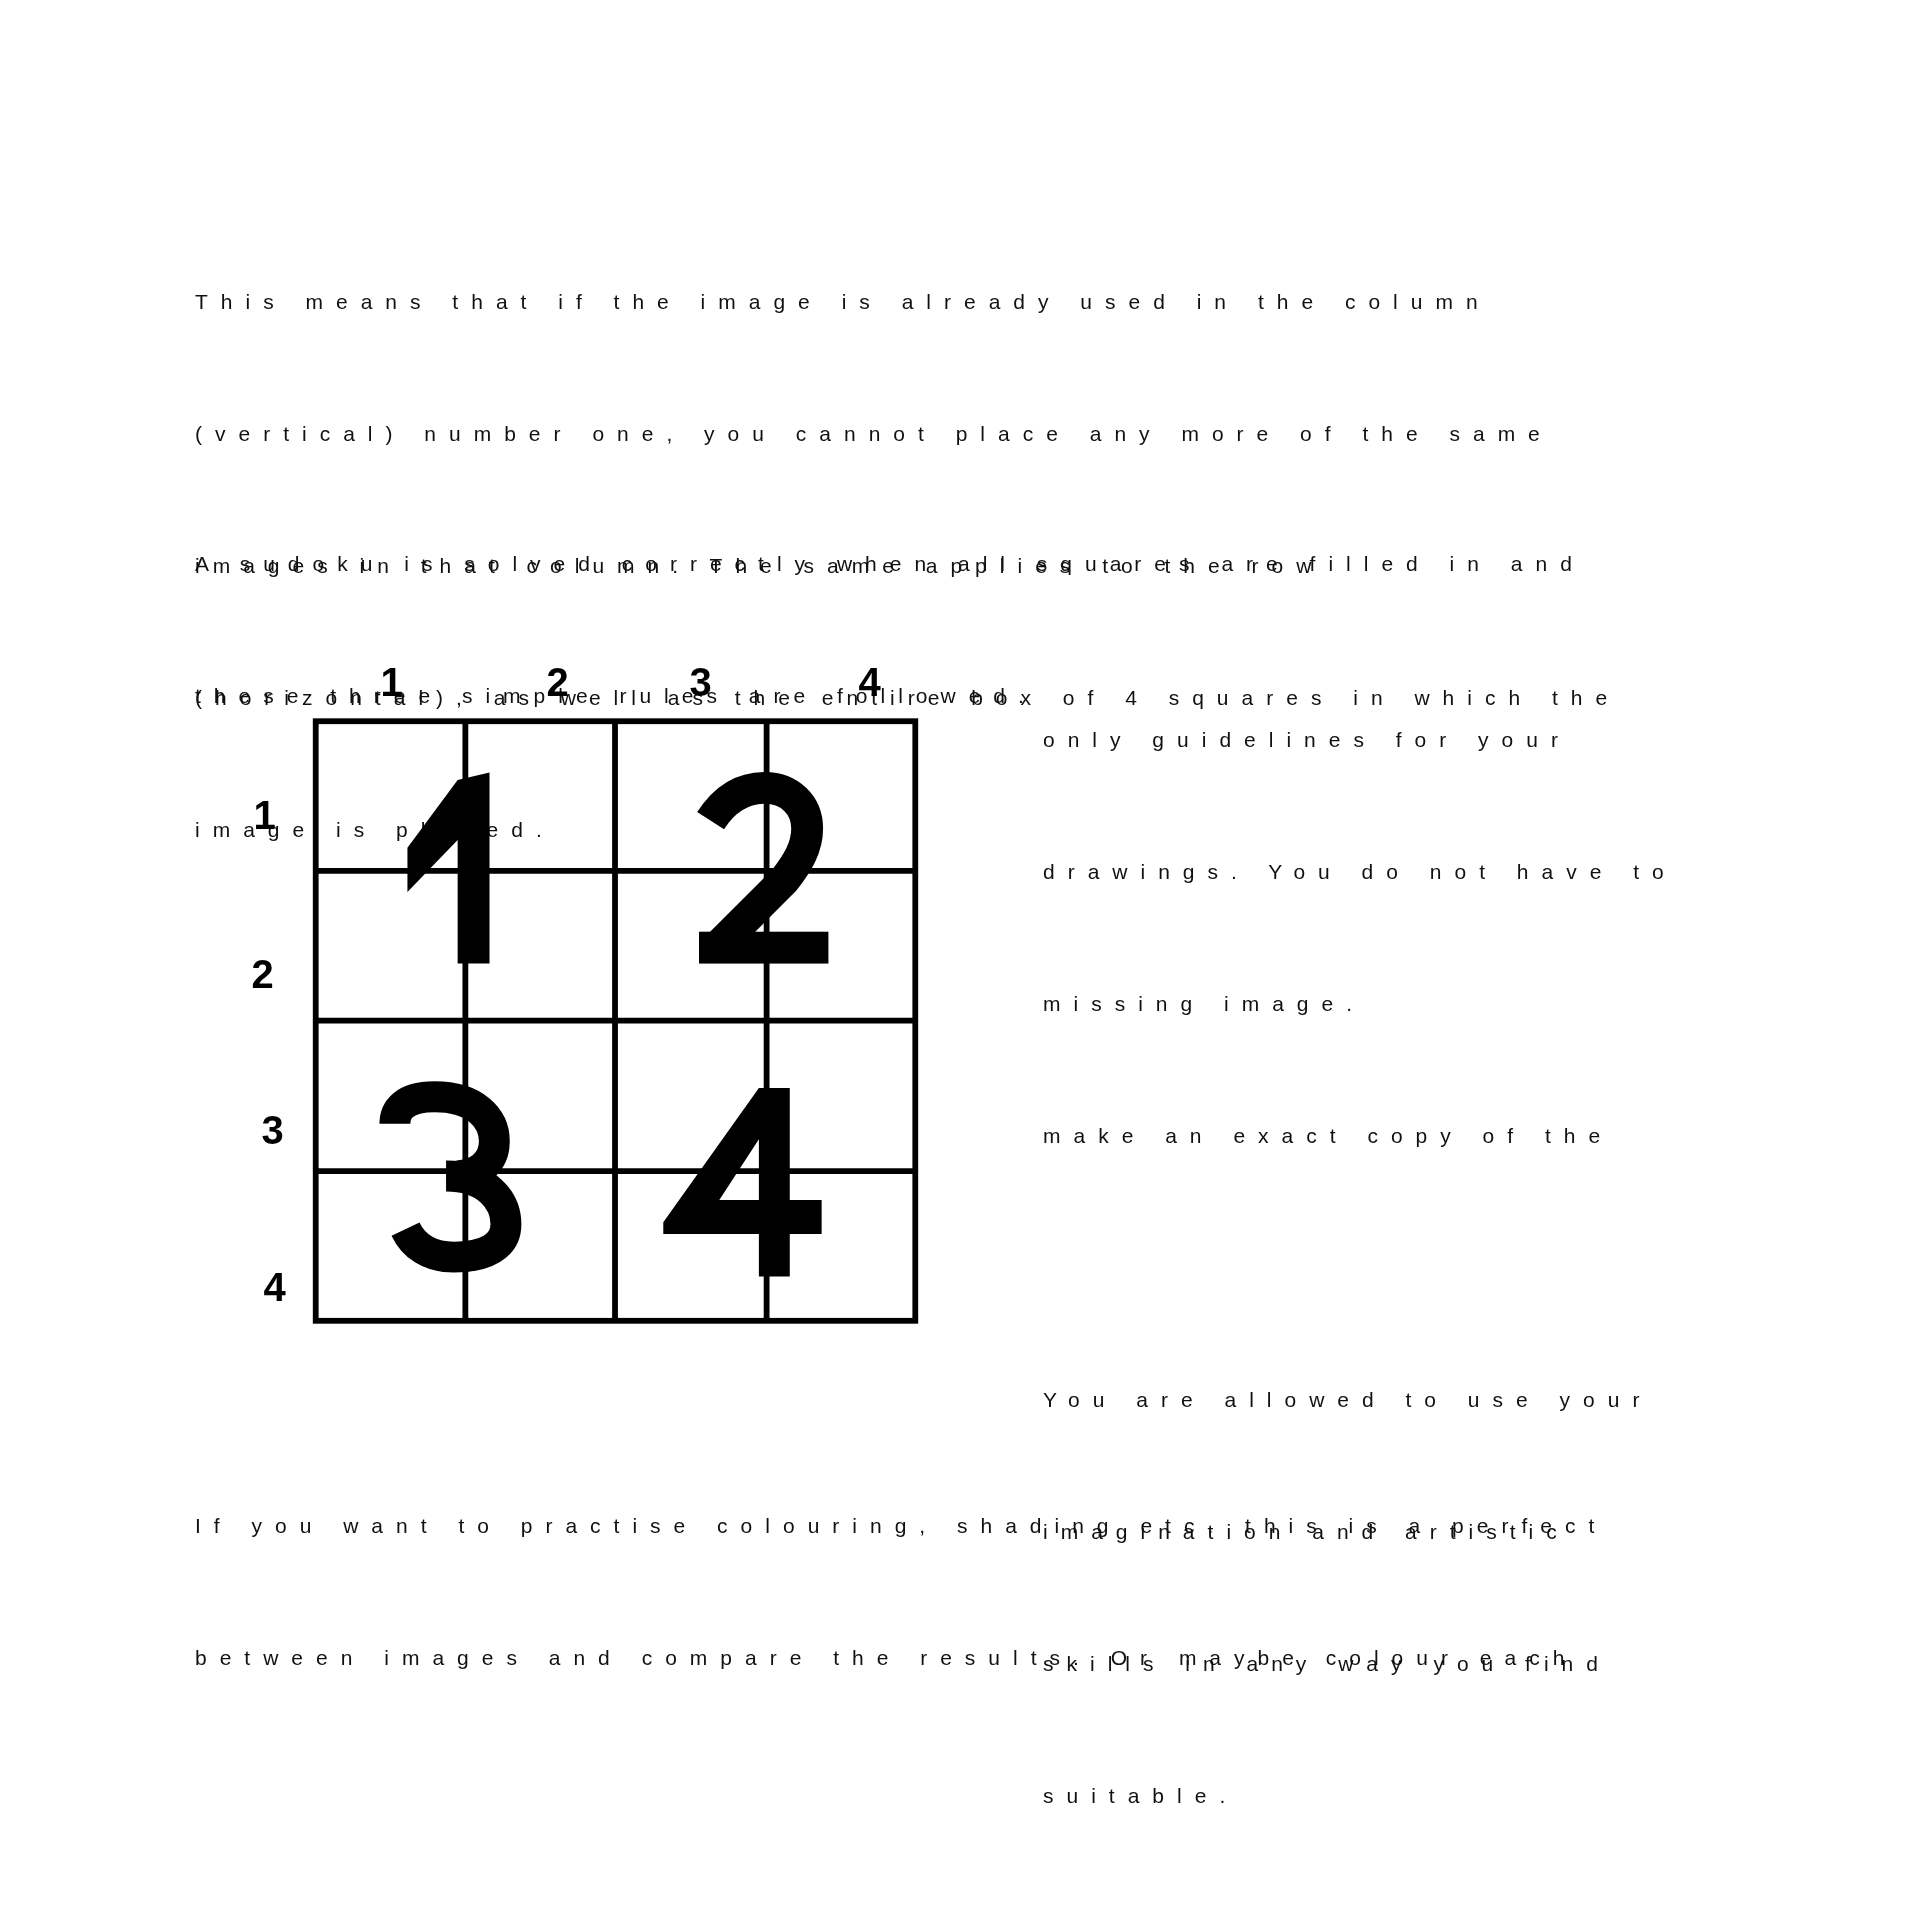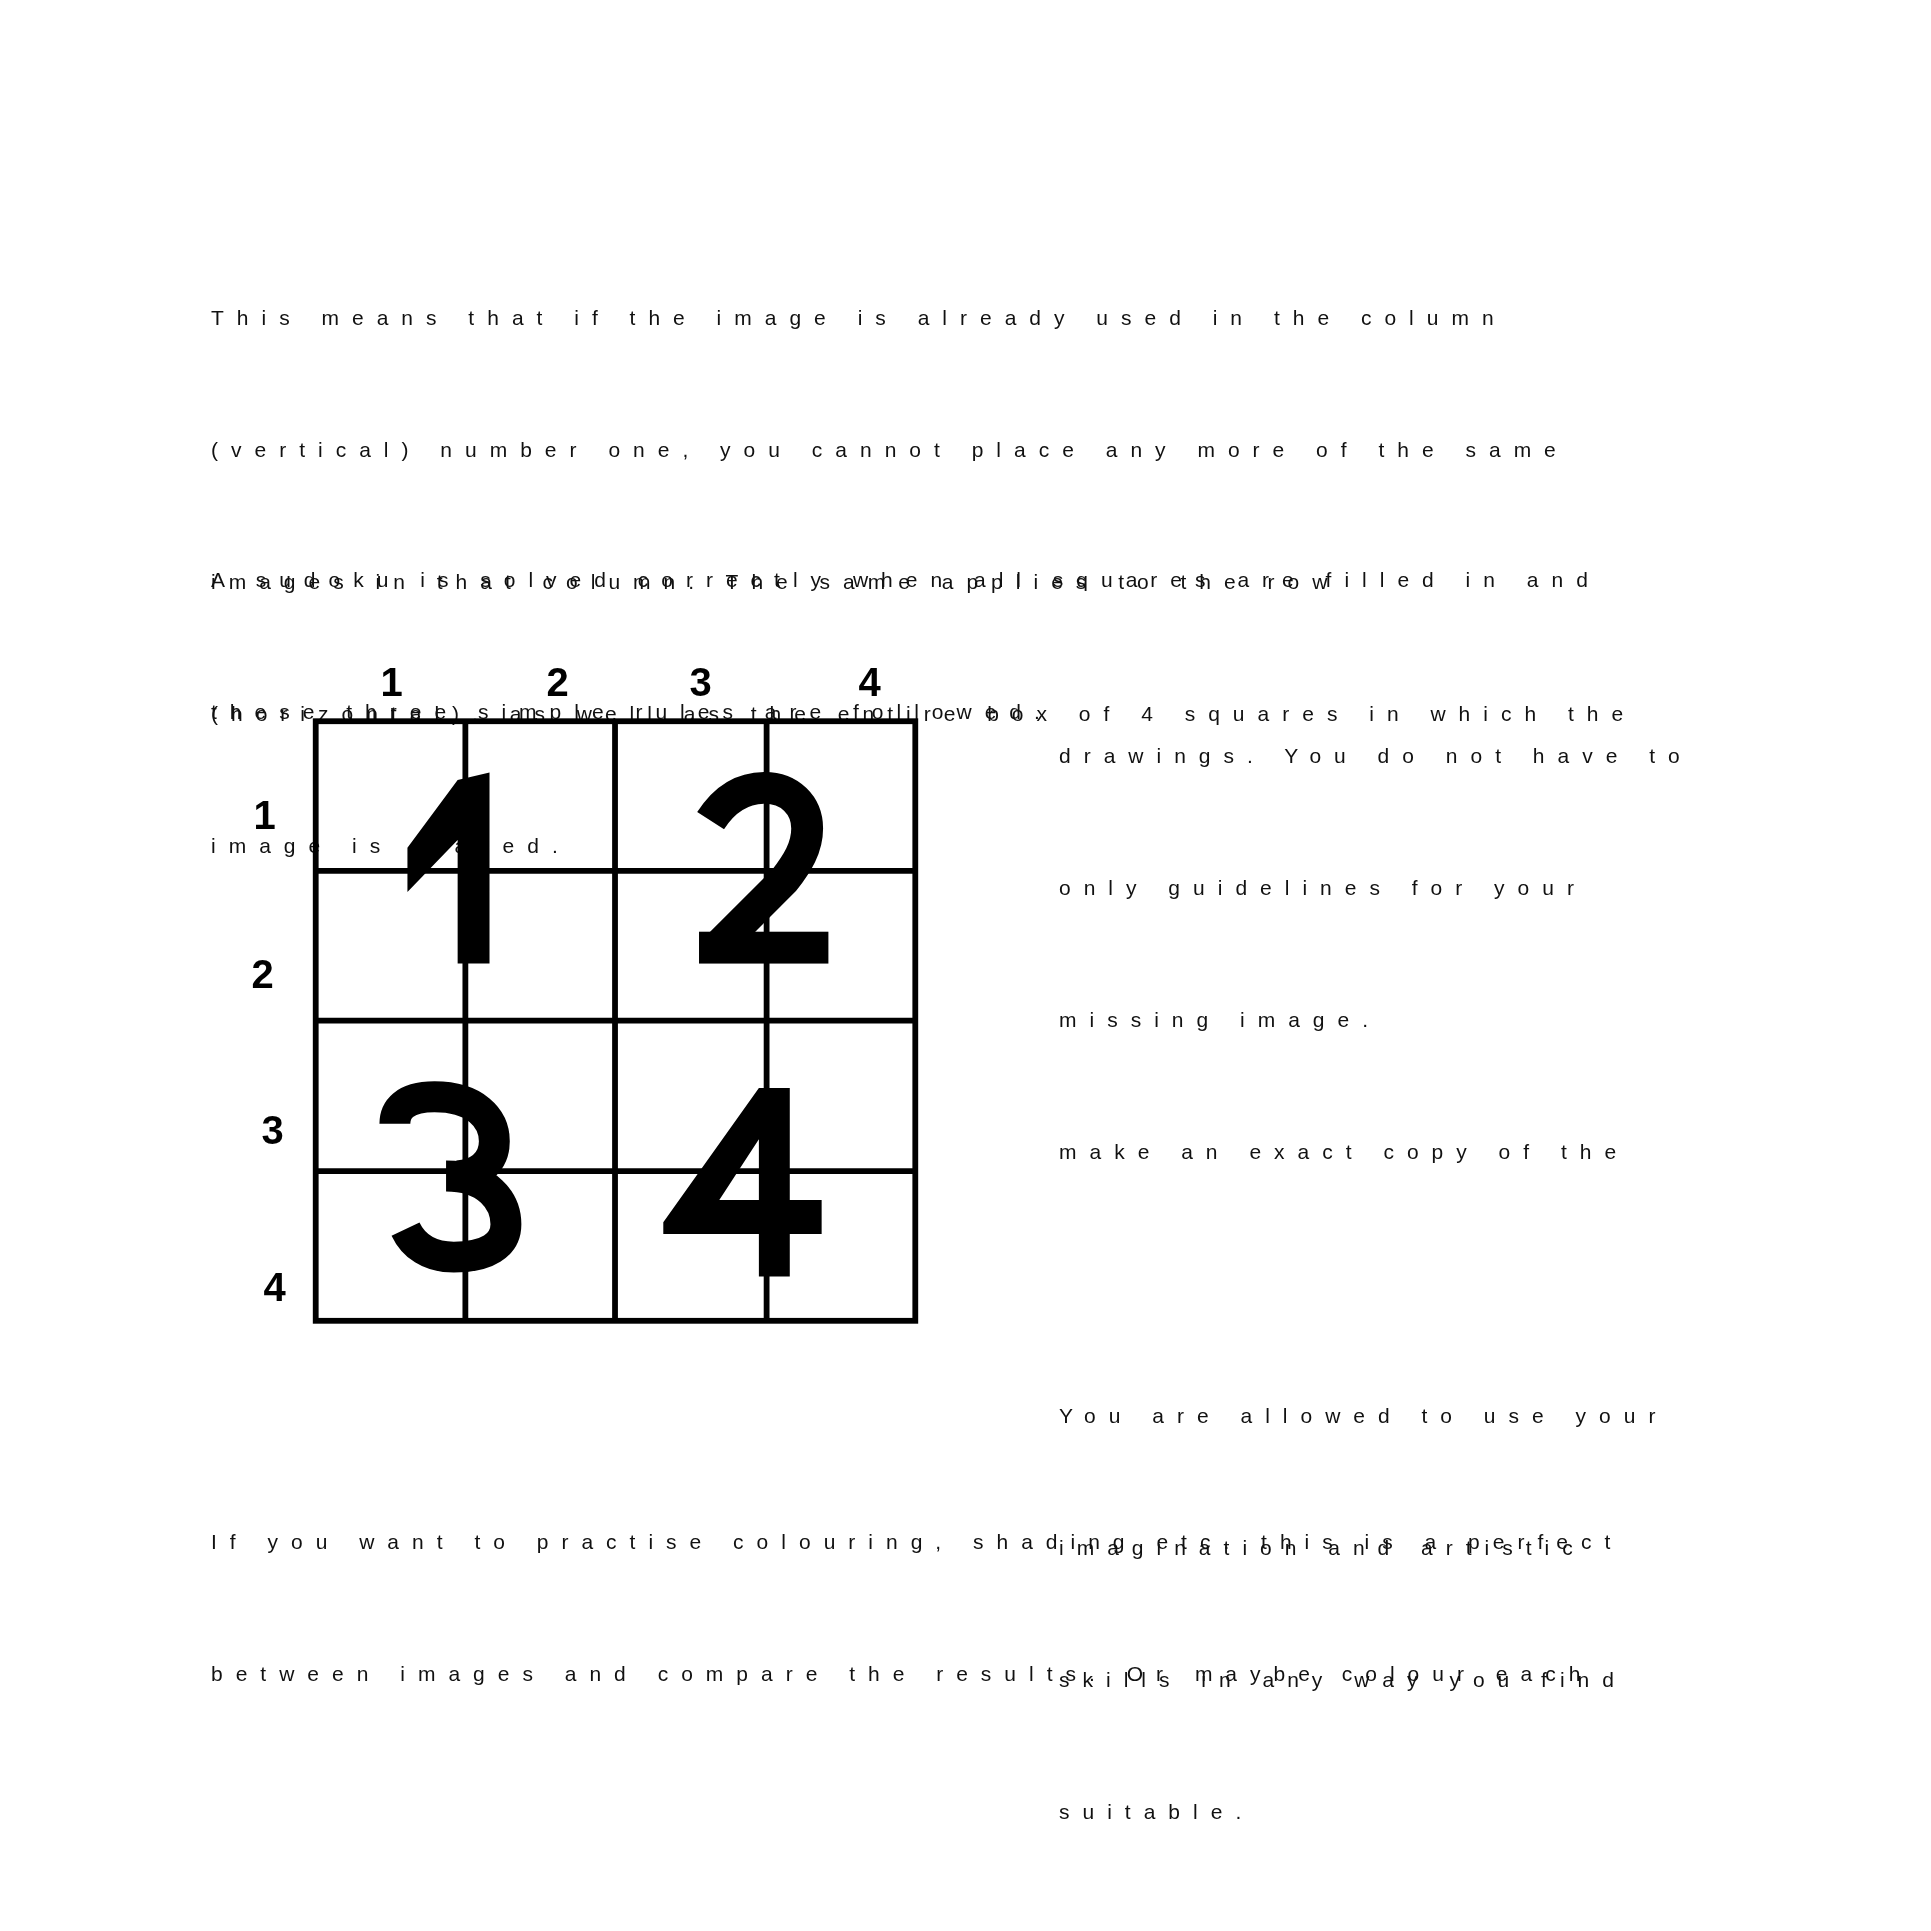--- a/index.html
+++ b/index.html
@@ -10,21 +10,21 @@
   body {
     width: 1931px;
     height: 1931px;
     position: relative;
     overflow: hidden;
     color: #000000;
     font-family: "Liberation Sans", sans-serif;
   }
   .para {
     position: absolute;
-    margin: 16px;
+    margin: 0;
     font-size: 21px;
     line-height: 44px;
     letter-spacing: 13px;
     white-space: pre;
     color: #111111;
     font-weight: normal;
   }
   .para .line {
     display: block;
     height: 44px;
@@ -103,22 +103,22 @@
   <div class="label" style="left:681px; top:662px;">3</div>
   <div class="label" style="left:850px; top:662px;">4</div>
 
   <div class="label" style="left:245px; top:795px;">1</div>
   <div class="label" style="left:243px; top:954px;">2</div>
   <div class="label" style="left:253px; top:1110px;">3</div>
   <div class="label" style="left:255px; top:1267px;">4</div>
 </div>
 
 <div class="para" id="para-guidelines">
+  <span class="line">only guidelines for your</span>
   <span class="line">drawings. You do not have to</span>
-  <span class="line">only guidelines for your</span>
   <span class="line">missing image.</span>
   <span class="line">make an exact copy of the</span>
   <span class="line"></span>
   <span class="line">You are allowed to use your</span>
   <span class="line">imagination and artistic</span>
   <span class="line">skills in any way you find</span>
   <span class="line">suitable.</span>
   
   
   

